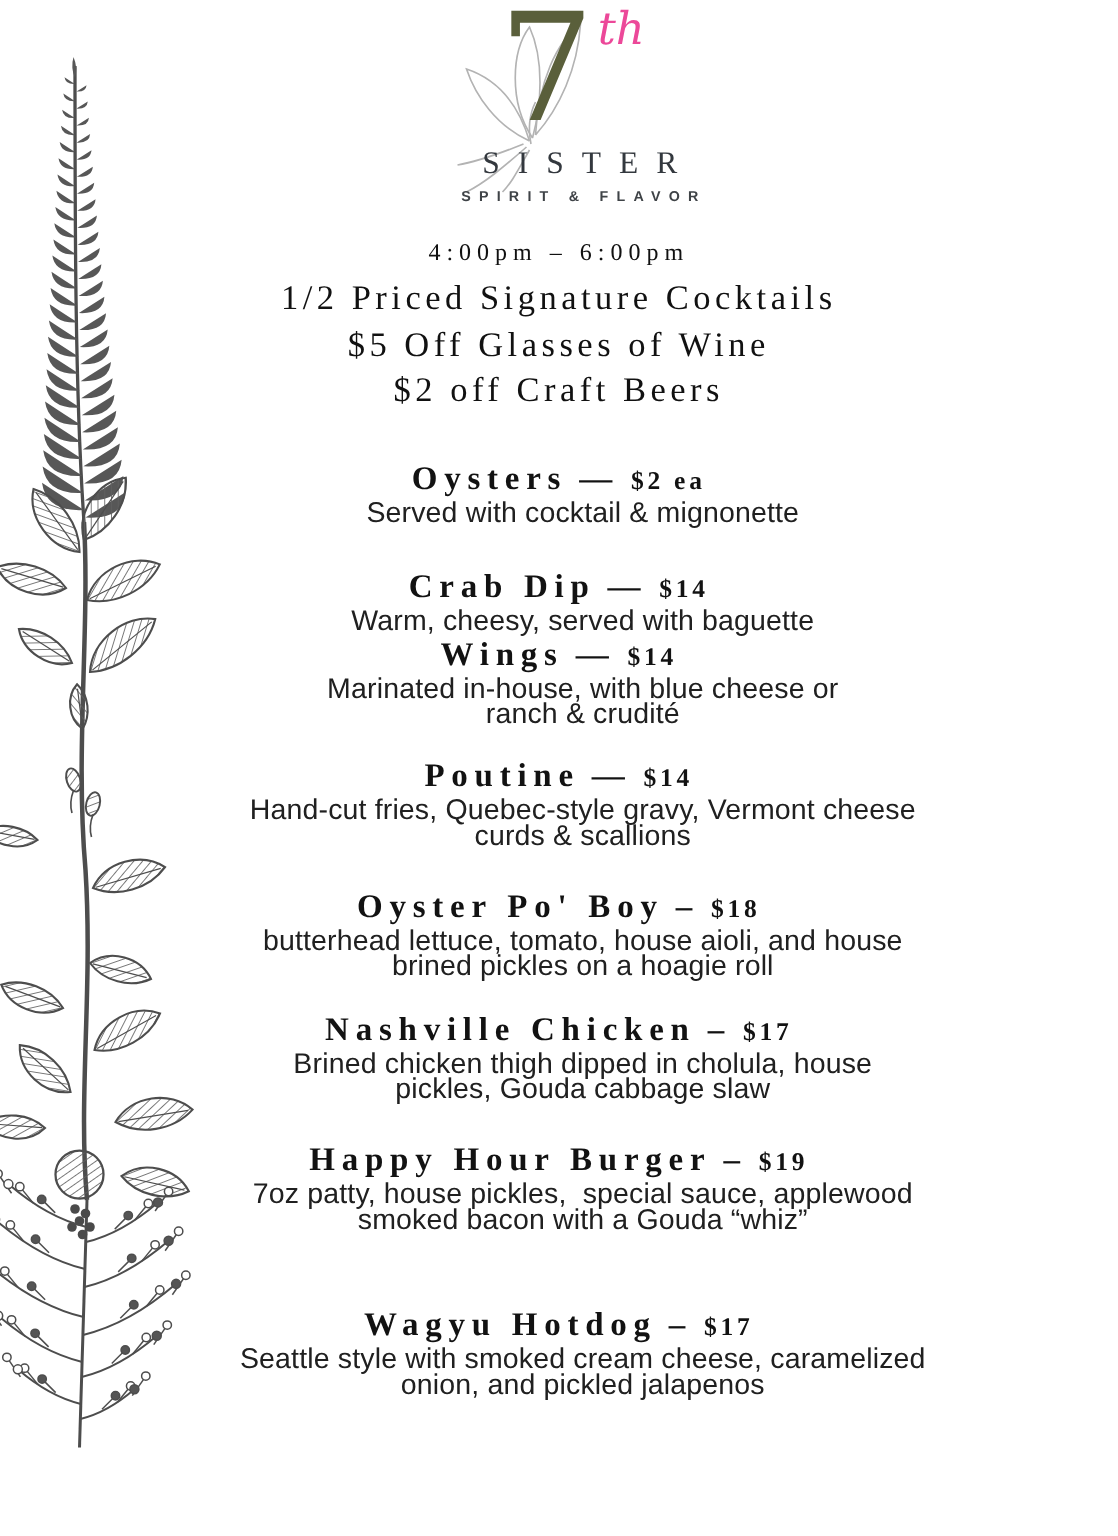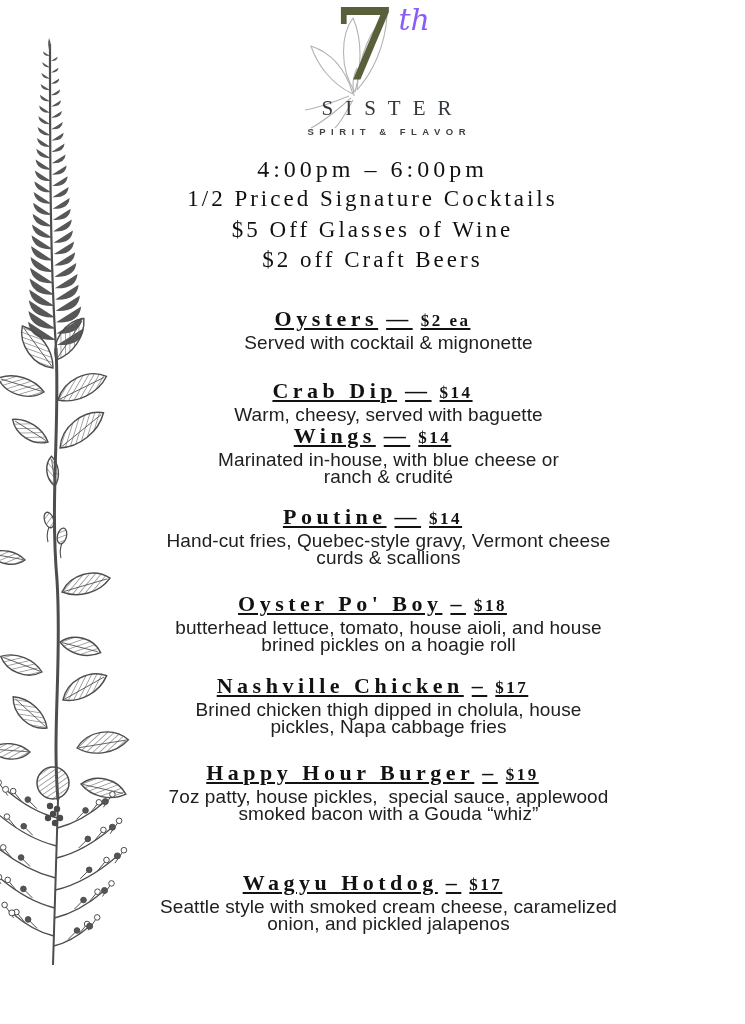--- a/index.html
+++ b/index.html
@@ -14,40 +14,40 @@
   .logo-mark{position:relative;width:180px;height:92px;margin:0 auto;transform:translateX(14px);}
   .logo-flower{position:absolute;left:0;top:4px;}
   .seven{
     position:absolute;left:36px;top:-6px;
     font-family:"DejaVu Serif",serif;font-size:100px;line-height:100px;
     color:#5a5f3b;font-weight:400;
   }
   .seven-sup{
     position:absolute;left:102px;top:0px;
     font-family:"DejaVu Serif",serif;font-style:italic;
-    font-size:30px;color:#8b5cf6;
+    font-size:30px;color:#ec4899;
   }
   .brand{
     text-align:center;font-size:21px;letter-spacing:12px;text-indent:12px;
     color:#33383e;transform:translateX(14px);margin-top:2px;
   }
   .tagline{
     text-align:center;font-family:"Liberation Sans",sans-serif;
     font-size:9.5px;font-weight:700;letter-spacing:5.5px;text-indent:5.5px;
     color:#3f4347;transform:translateX(14px);margin-top:5px;
   }
   
   .happy-hour{text-align:center;color:#111;}
-  .hh-hours{font-size:24px;letter-spacing:4px;line-height:30px;}
+  .hh-hours{font-size:16px;letter-spacing:4px;line-height:30px;}
   .hh-promo{font-size:23px;letter-spacing:3px;line-height:30.5px;}
   
   .menu{margin-top:30px;text-align:center;}
   .menu-item h3{
     margin:0;font-size:22px;font-weight:600;letter-spacing:4.5px;
-    line-height:26px;color:#121212;text-decoration:underline;
+    line-height:26px;color:#121212;
   }
   .item-dash{margin:0 8px;}
   .item-price{font-size:17px;letter-spacing:2.5px;}
   .item-desc{
     font-family:"Liberation Sans",sans-serif;font-size:19px;
     line-height:17px;color:#202020;letter-spacing:0.1px;padding-left:32px;
   }
   .desc-line{display:block;white-space:pre;}
   .menu-item:nth-of-type(1){margin-bottom:27px;}
   .menu-item:nth-of-type(2){}
@@ -317,21 +317,21 @@
           <span class="desc-line">butterhead lettuce, tomato, house aioli, and house</span>
           <span class="desc-line">brined pickles on a hoagie roll</span>
         </div>
   </div>
       <div class="menu-item">
     <h3>
       <span class="item-name">Nashville Chicken</span><span class="item-dash">–</span><span class="item-price">$17</span>
     </h3>
     <div class="item-desc">
           <span class="desc-line">Brined chicken thigh dipped in cholula, house</span>
-          <span class="desc-line">pickles, Napa cabbage fries</span>
+          <span class="desc-line">pickles, Gouda cabbage slaw</span>
         </div>
   </div>
       <div class="menu-item">
     <h3>
       <span class="item-name">Happy Hour Burger</span><span class="item-dash">–</span><span class="item-price">$19</span>
     </h3>
     <div class="item-desc">
           <span class="desc-line">7oz patty, house pickles,  special sauce, applewood</span>
           <span class="desc-line">smoked bacon with a Gouda “whiz”</span>
         </div>

